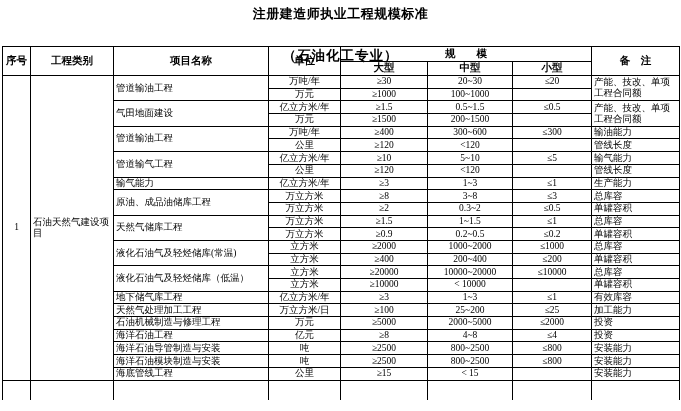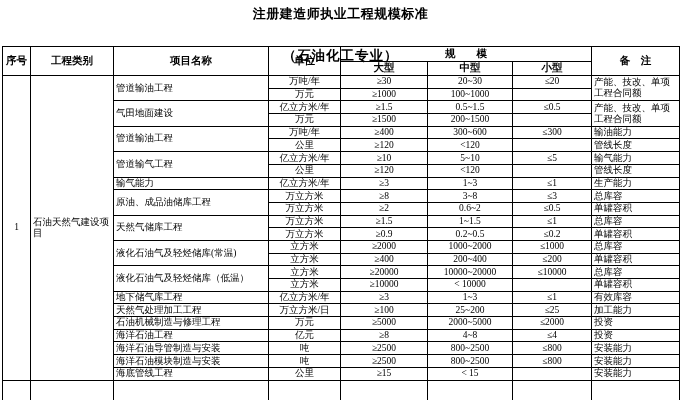--- a/index.html
+++ b/index.html
@@ -140,21 +140,21 @@
       <td rowspan="2" class="name">原油、成品油储库工程</td>
       <td>万立方米</td>
       <td>≥8</td>
       <td>3~8</td>
       <td>≤3</td>
       <td class="remark">总库容</td>
     </tr>
     <tr>
       <td>万立方米</td>
       <td>≥2</td>
-      <td>0.6~2</td>
+      <td>0.3~2</td>
       <td>≤0.5</td>
       <td class="remark">单罐容积</td>
     </tr>
     <tr>
       <td rowspan="2" class="name">天然气储库工程</td>
       <td>万立方米</td>
       <td>≥1.5</td>
       <td>1~1.5</td>
       <td>≤1</td>
       <td class="remark">总库容</td>

